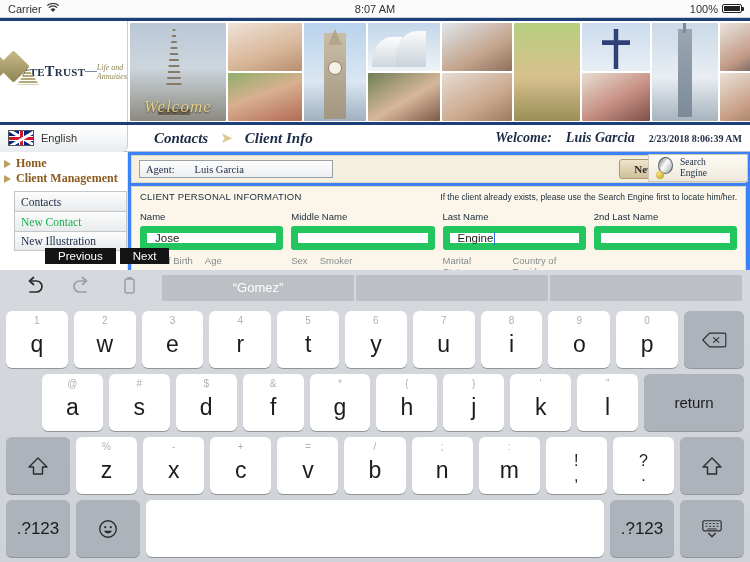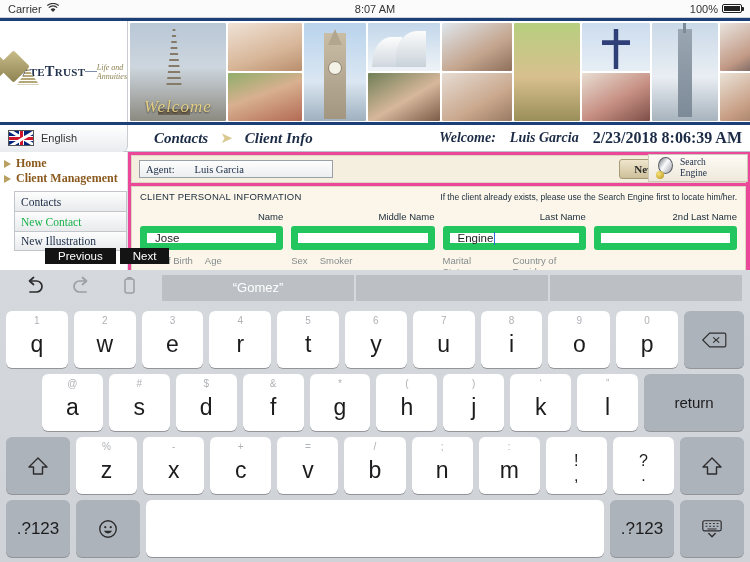--- a/index.html
+++ b/index.html
@@ -65,37 +65,37 @@
   .flag .rx, .flag .ry { position:absolute; background:#cf142b; }
   .flag .rx { left:0; right:0; top:6.3px; height:2.4px; }
   .flag .ry { top:0; bottom:0; left:11.3px; width:2.4px; }
   .lang-label { font-size:11px; color:#333; }
   .crumbs { display:flex; align-items:center; gap:12px; padding-left:26px; font-family:"Liberation Serif", serif; }
   .crumb { font-size:15px; font-style:italic; font-weight:700; color:#1b2b45; }
   .crumb-sep { color:#d9c98f; font-size:15px; }
   .welcome-wrap { margin-left:auto; display:flex; align-items:center; gap:14px; padding-right:8px; font-family:"Liberation Serif", serif; }
   .welcome-lbl { font-size:14px; font-style:italic; font-weight:700; color:#1b2b45; }
   .welcome-user { font-size:14px; font-style:italic; font-weight:700; color:#1b2b45; }
-  .stamp { font-size:16px; font-weight:700; color:#1b2b45; font-family:"Liberation Serif", serif; }
+  .stamp { font-size:10px; font-weight:700; color:#1b2b45; font-family:"Liberation Serif", serif; }
 
   
   .body-row { display:flex; height:118px; }
   .sidebar { width:128px; min-width:128px; background:#fff; padding-top:4px; border-right:1px solid #dfe2e6; }
   .side-top { padding-left:4px; }
   .side-link { display:flex; align-items:center; gap:5px; font-family:"Liberation Serif", serif;
                font-size:12px; font-weight:700; color:#8a5a1e; line-height:15px; }
   .tri { width:0; height:0; border-left:7px solid #b9a061; border-top:4px solid transparent; border-bottom:4px solid transparent; }
   .side-sub { margin:5px 0 0 14px; }
   .side-item { height:20px; display:flex; align-items:center; padding-left:6px; font-family:"Liberation Serif", serif;
                font-size:11.5px; color:#1b2b45; background:linear-gradient(#fdfdfd,#e8eaec);
                border:1px solid #c2c6cb; border-bottom:none; }
   .side-item:last-child { border-bottom:1px solid #c2c6cb; }
   .side-item.green { color:#19b24a; }
 
-  .content { flex:1; background:#ec4899; padding:3px 4px 0 3px; }
+  .content { flex:1; background:#3b82f6; padding:3px 4px 0 3px; }
   .agentbar { display:flex; align-items:center; height:28px; background:#f5efdf; border:1px solid #ded6c2; padding:0 7px; }
   .agentfield { flex:0 0 auto; width:194px; height:18px; display:flex; align-items:center; gap:20px;
                 background:linear-gradient(#fdfdfd,#eceef0); border:1px solid #9aa0a7; padding:0 6px; }
   .agent-lbl { font-family:"Liberation Serif", serif; font-size:10.5px; color:#1b2b45; }
   .agent-val { font-family:"Liberation Serif", serif; font-size:10.5px; color:#1b2b45; }
   .newcontact { margin-left:auto; margin-right:28px; padding:3px 14px; font-family:"Liberation Serif", serif;
                 font-size:11px; font-weight:700; color:#2b2b2b; background:linear-gradient(#efe6cd,#cdbf99);
                 border:1px solid #a79a76; border-radius:3px; }
 
   .searchpanel { position:absolute; right:2px; top:2px; width:100px; height:28px; display:flex; align-items:center; gap:3px;
@@ -105,21 +105,21 @@
                background:linear-gradient(125deg,#6f7479,#fbfcfd 45%,#9aa0a6); border:1px solid #5b6066; }
   .mag .hdl { position:absolute; left:1px; bottom:0; width:8px; height:8px; border-radius:50%;
               background:radial-gradient(circle at 35% 35%,#f6e27a,#b99318); }
   .search-txt { font-family:"Liberation Serif", serif; font-size:9.5px; line-height:11px; color:#1b2b45; }
 
   .formbox { margin-top:3px; background:#fbf6e9; border:1px solid #ded6c2; padding:4px 8px 0; position:relative; height:86px; overflow:hidden; }
   .form-head { display:flex; align-items:baseline; }
   .form-title { font-size:9.5px; color:#20303f; letter-spacing:.2px; }
   .form-hint { margin-left:auto; font-size:8.5px; color:#20303f; }
   .labels, .inputs { display:flex; gap:8px; }
-  .labels { margin-top:4px;text-align:right; }
+  .labels { margin-top:4px; }
   .labels > div, .inputs > div { flex:1; }
   .flabel { font-size:9.5px; color:#20303f; }
   .finput { height:24px; background:#fff; border:7px solid #22c55e; border-radius:3px;
             display:flex; align-items:center; padding:0 8px; font-size:11.5px; color:#222; margin-top:2px; position:relative; }
   .caret { display:inline-block; width:1px; height:13px; background:#2b6fd6; margin-left:1px; }
   .labels2 { display:flex; gap:8px; margin-top:5px; opacity:.55; }
   .labels2 .flabel { font-size:9.5px; }
   .sm-row { display:flex; gap:12px; }
 
   

